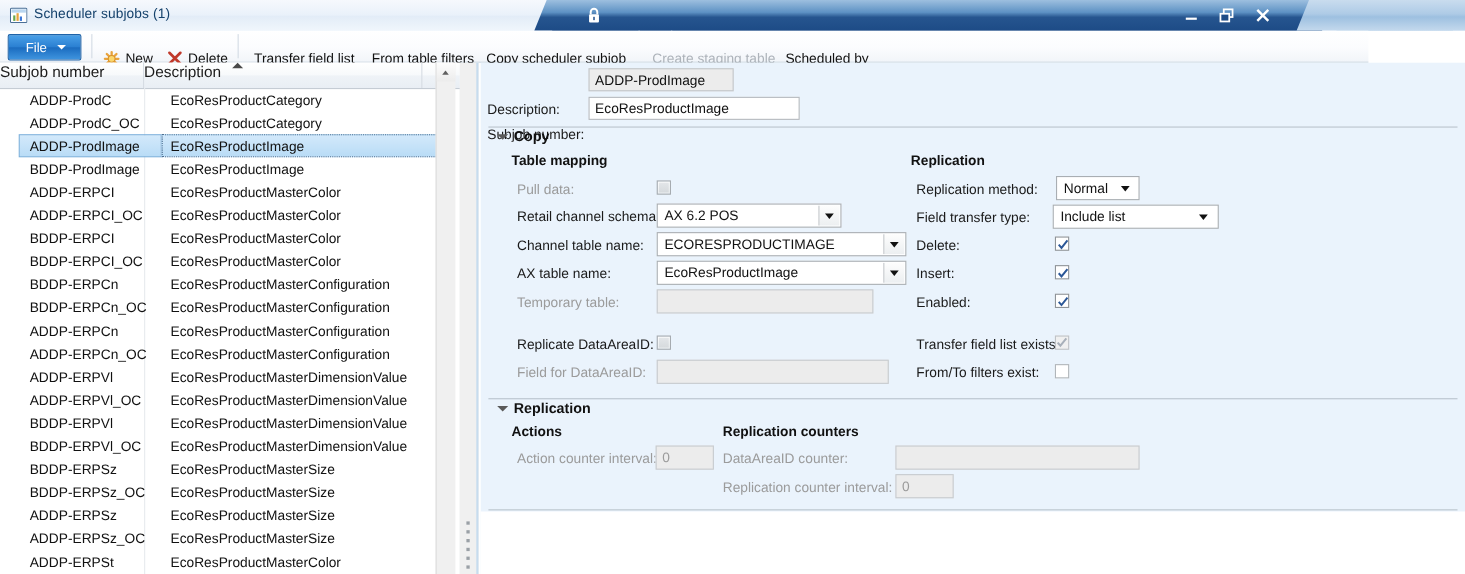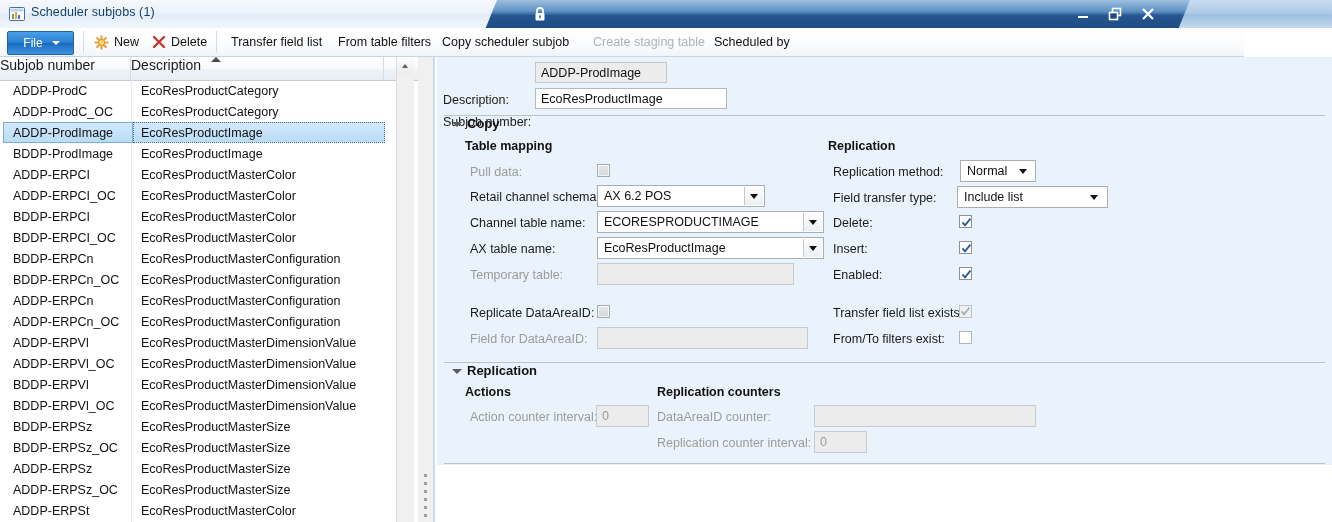--- a/index.html
+++ b/index.html
@@ -46,35 +46,35 @@
     border-bottom:1px solid #c8d4e0;}
   .filebtn{position:absolute;left:7px;top:3px;width:65px;height:22px;
     background:linear-gradient(to bottom,#49a0e8 0%,#2b80d2 48%,#1b6cc0 52%,#3f94de 100%);
     border:1px solid #1e63a8;border-radius:2px;color:#fff;font-size:12px;
     display:flex;align-items:center;justify-content:center;gap:9px;cursor:default;}
   .filebtn .cap{padding-left:2px;}
   .tri-dn{width:0;height:0;border-left:4px solid transparent;border-right:4px solid transparent;
     border-top:4px solid #fff;}
   .tsep{position:absolute;top:3px;width:1px;height:22px;background:#d3dbe4;}
   .tbtn{position:absolute;top:0;height:28px;display:flex;align-items:center;gap:5px;
-    font-size:12.5px;color:#111;white-space:nowrap;cursor:default;padding:0 2px;}
+    font-size:12.5px;color:#111;white-space:nowrap;cursor:default;padding:11px 2px;}
   .tbtn.dis{color:#adb3ba;}
 
   
   .grid{position:absolute;left:0;top:57px;width:418px;height:465px;background:#fff;
     border-right:1px solid #dfe3e8;}
   .gh{position:absolute;left:0;top:0;width:418px;height:23px;
     background:linear-gradient(to bottom,#ffffff 0%,#f7f9fb 50%,#eff3f7 51%,#e9eef4 100%);
     border-bottom:1px solid #c5ccd4;}
   .gh-c{position:absolute;top:0;height:23px;display:flex;
     font-size:14px;color:#1a1a1a;border-right:1px solid #d6dce3;box-sizing:border-box;
     cursor:default;}
   .gh-c .srt{margin-left:10px;width:0;height:0;border-left:5px solid transparent;
     border-right:5px solid transparent;border-bottom:5px solid #4a4a4a;}
-  .rows{position:absolute;left:2px;top:23px;width:418px;height:442px;overflow:hidden;}
+  .rows{position:absolute;left:16px;top:23px;width:418px;height:442px;overflow:hidden;}
   .row{position:relative;height:21px;display:flex;align-items:center;cursor:default;}
   .row .c1{position:absolute;left:11px;top:0;height:21px;display:flex;align-items:center;
     font-size:12.5px;white-space:nowrap;color:#111;}
   .row .c2{position:absolute;left:139px;top:0;height:21px;display:flex;align-items:center;
     font-size:12.5px;white-space:nowrap;color:#111;}
   .row.sel{background:transparent;}
   .row.sel .selbg1{position:absolute;left:1px;top:0;width:130px;height:21px;
     background:linear-gradient(to bottom,#d3e9fb 0%,#b9dcf6 100%);
     border:1px solid #7aafdb;box-sizing:border-box;}
   .row.sel .selbg2{position:absolute;left:131px;top:0;width:252px;height:21px;

